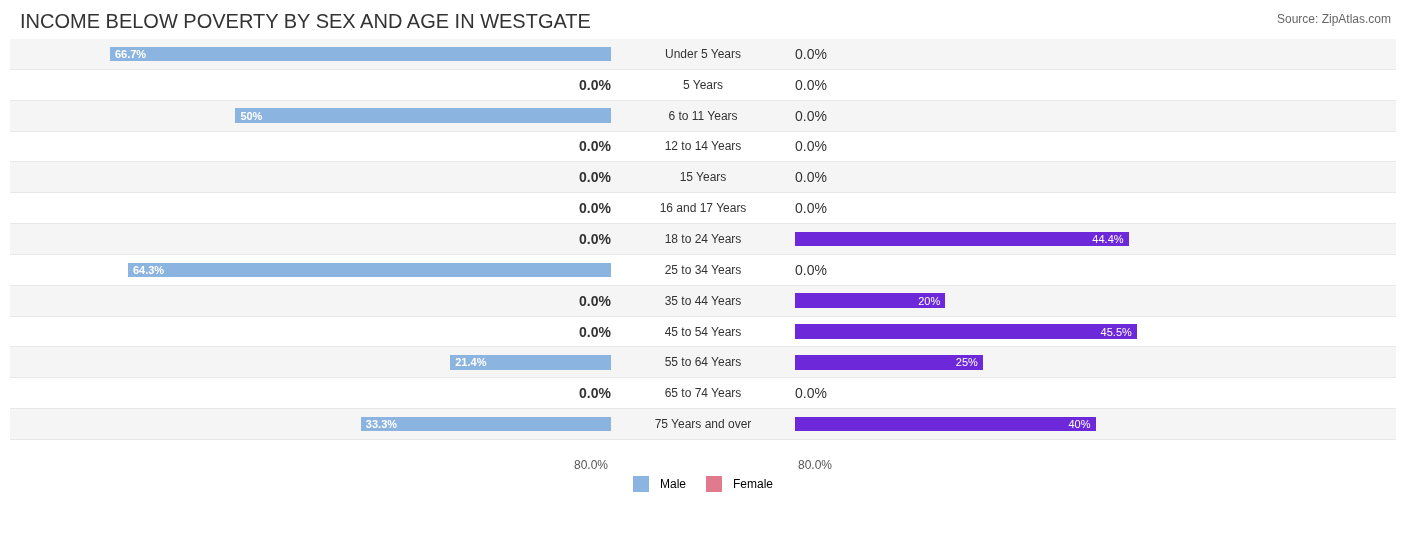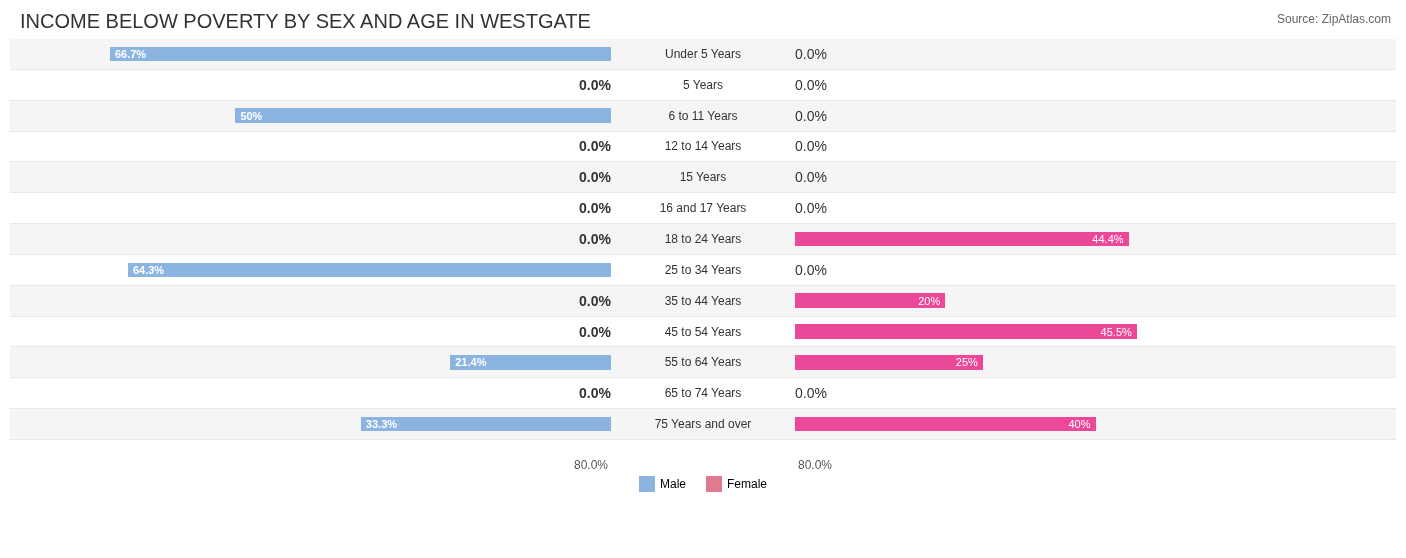--- a/index.html
+++ b/index.html
@@ -91,21 +91,21 @@
     }
     .male-bar {
       background: #8bb4e0;
       height: 100%;
       display: flex;
       align-items: center;
       justify-content: flex-start;
       position: relative;
     }
     .female-bar {
-      background: #ec4899;
+      background: #6d28d9;
       height: 100%;
       display: flex;
       align-items: center;
       justify-content: flex-end;
       position: relative;
     }
     .male-bar-inner-value {
       font-size: 11px;
       color: #fff;
       white-space: nowrap;
@@ -159,21 +159,21 @@
       display: flex;
       justify-content: center;
       align-items: center;
       gap: 20px;
       margin-top: 4px;
       font-size: 12px;
     }
     .legend-item {
       display: flex;
       align-items: center;
-      gap: 5px;
+      gap: 11px;
     }
     .legend-box {
       width: 16px;
       height: 16px;
     }
     .male-legend { background: #8bb4e0; }
     .female-legend { background: #e07a8e; }
 
     
     .chart-rows {

